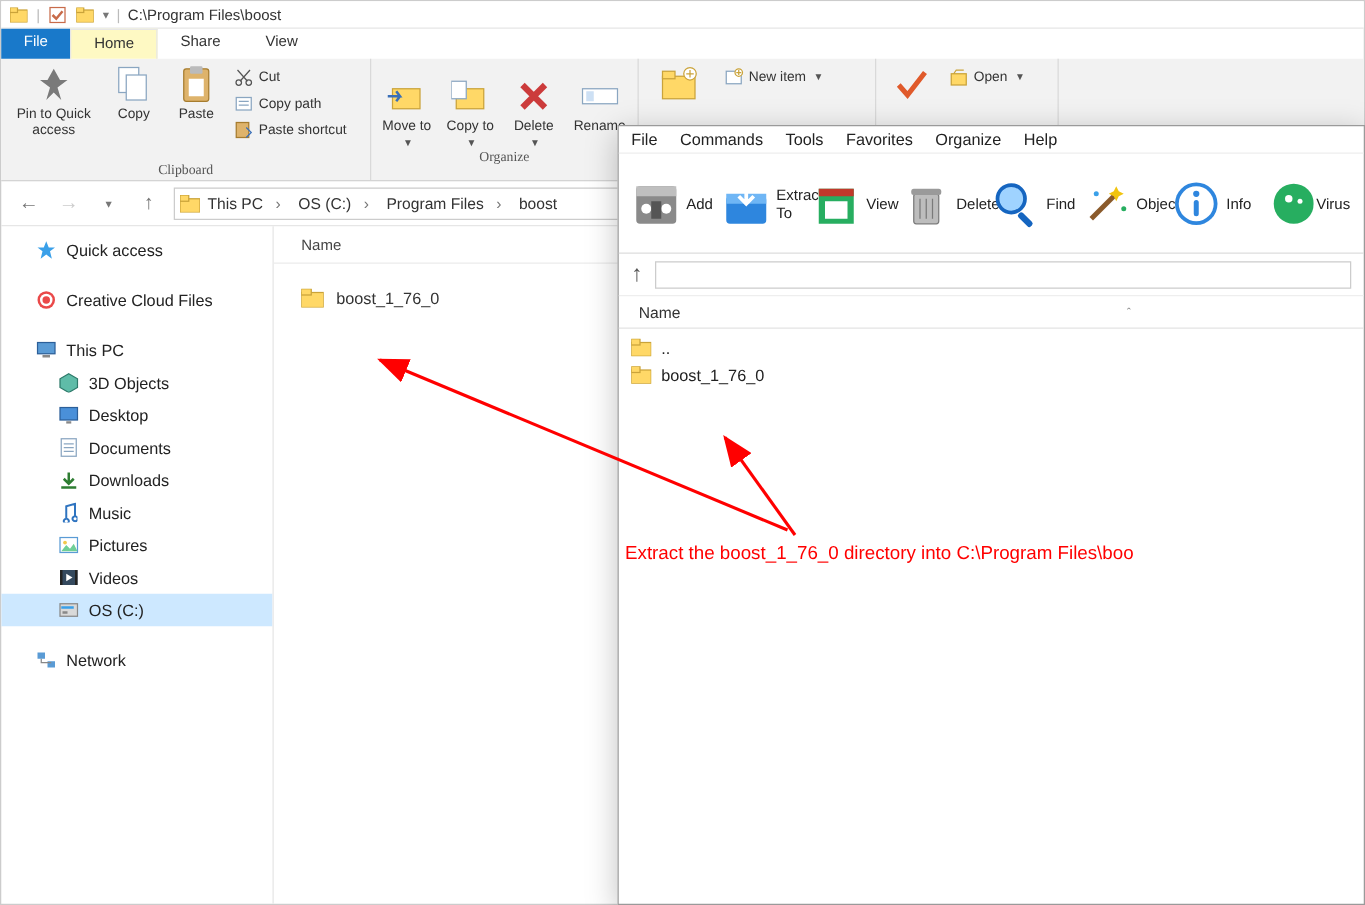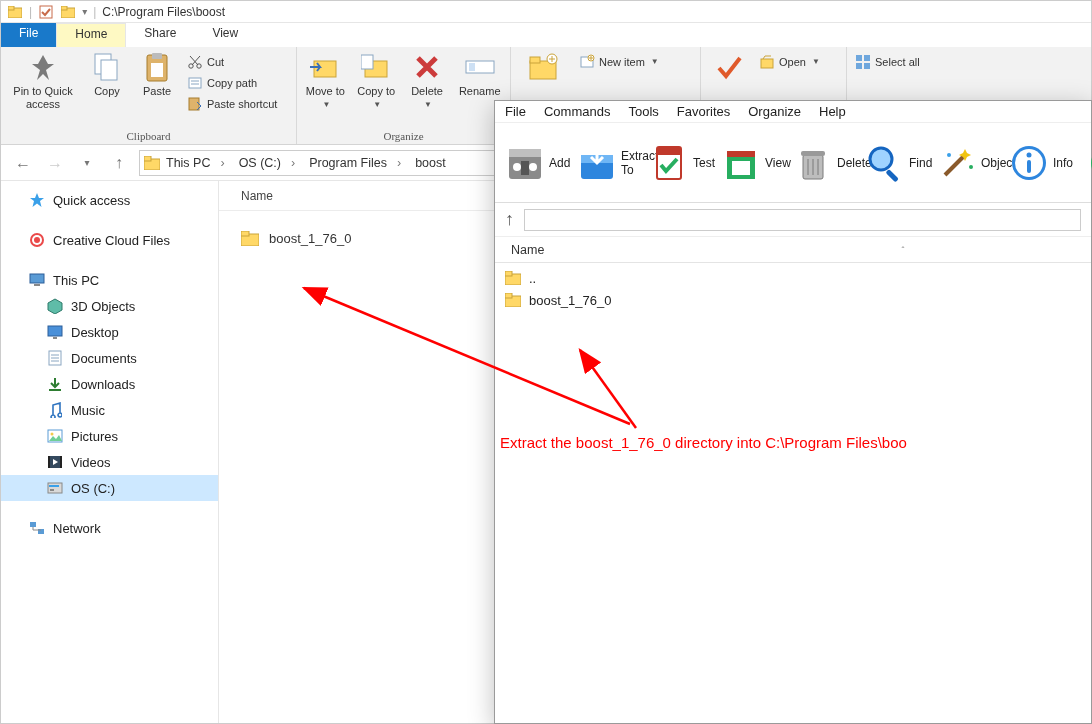--- a/index.html
+++ b/index.html
@@ -167,21 +167,21 @@
                   <path d="M10 14 l4 -4 l-4 -4" fill="none" stroke="#3a6fb7"></path>
                 </svg>
             </span>
             <span>Paste shortcut</span>
           </div>
         </div>
       </div>
       <div class="ribbon-group-label">Clipboard</div>
     </div>
 
-    <div class="ribbon-group" style="width:214px;">
+    <div class="ribbon-group" style="width:214px;justify-content:center;">
       <div class="ribbon-row">
         <div class="big-btn" style="width:48px">
           <span class="bi">
             <svg width="30" height="28">
                 <rect x="4" y="8" width="22" height="16" fill="#ffd867" stroke="#caa33a"></rect>
                 <path d="M0 14 h10 l-3 -4 m3 4 l-3 4" stroke="#3a6fb7" fill="none" stroke-width="2"></path>
               </svg>
           </span>
           <span>Move to</span>
           <span class="drop-caret">▼</span>
@@ -265,38 +265,20 @@
                 </svg>
             </span>
             <span>Open</span>
             <span class="drop-caret">▼</span>
           </div>
         </div>
       </div>
       <div class="ribbon-group-label"></div>
     </div>
 
-    <div class="ribbon-group" style="border-right:none;">
-      <div class="ribbon-row">
-        <div class="mini-col">
-          <div class="mini-btn">
-            <span>
-              <svg width="16" height="16">
-                  <rect x="1" y="1" width="6" height="6" fill="#6fa7dd"></rect>
-                  <rect x="9" y="1" width="6" height="6" fill="#6fa7dd"></rect>
-                  <rect x="1" y="9" width="6" height="6" fill="#6fa7dd"></rect>
-                  <rect x="9" y="9" width="6" height="6" fill="#6fa7dd"></rect>
-                </svg>
-            </span>
-            <span>Select all</span>
-          </div>
-        </div>
-      </div>
-      <div class="ribbon-group-label"></div>
-    </div>
 
   </div>
 
   <div class="navbar">
     <div class="nav-arrow">←</div>
     <div class="nav-arrow" style="color:#ccc;">→</div>
     <div class="nav-arrow" style="font-size:10px;">▾</div>
     <div class="nav-arrow">↑</div>
     <div class="addressbar">
       <span>
@@ -480,30 +462,20 @@
             <rect x="6" y="16" width="32" height="22" rx="3" fill="#2e86de"></rect>
             <rect x="6" y="14" width="32" height="8" fill="#6fb6f5"></rect>
             <path d="M22 6 v16 m-6 -6 l6 6 l6 -6" stroke="#fff" stroke-width="3" fill="none"></path>
           </svg>
       </span>
       <span>Extract To</span>
     </div>
     <div class="sz-tool">
       <span class="ic">
         <svg width="44" height="44">
-            <rect x="10" y="6" width="24" height="32" rx="2" fill="#fff" stroke="#c0392b" stroke-width="2"></rect>
-            <rect x="10" y="6" width="24" height="8" fill="#c0392b"></rect>
-            <path d="M14 24 l5 6 l11 -12" stroke="#27ae60" stroke-width="4" fill="none"></path>
-          </svg>
-      </span>
-      <span>Test</span>
-    </div>
-    <div class="sz-tool">
-      <span class="ic">
-        <svg width="44" height="44">
             <path d="M8 10 h28 v28 h-28 z" fill="#27ae60"></path>
             <path d="M8 10 h28 v6 h-28 z" fill="#c0392b"></path>
             <rect x="13" y="20" width="18" height="14" fill="#fff"></rect>
           </svg>
       </span>
       <span>View</span>
     </div>
     <div class="sz-tool">
       <span class="ic">
         <svg width="44" height="44">

